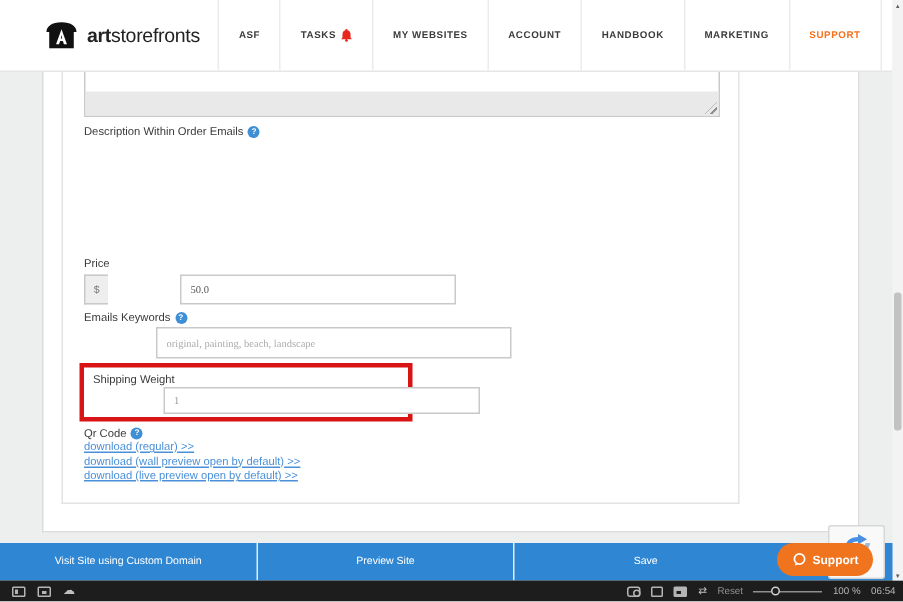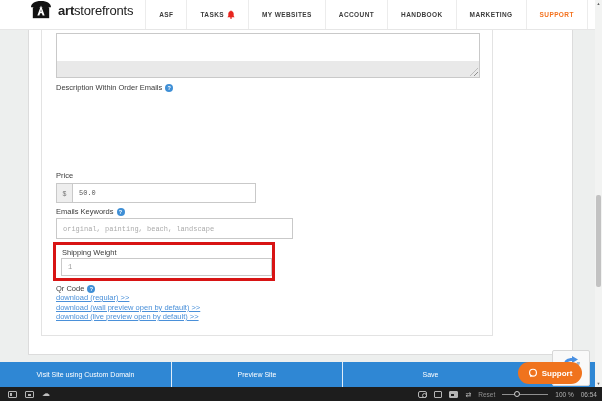--- a/index.html
+++ b/index.html
@@ -6,23 +6,23 @@
   html,body { width:602px; height:401px; }
   body {
     position: relative;
     font-family: "Liberation Sans", sans-serif;
     background: #edefee;
     overflow: hidden;
     color: #333;
   }
   
   .header {
-    position:absolute; top:0; left:0; width:595px; height:30px;
+    position:absolute; top:0; left:0; width:595px; height:48px;
     background:#fff; border-bottom:1px solid #e6e6e6;
-    display:flex; align-items:flex-start; z-index:5;gap:12px;
+    display:flex; align-items:center; z-index:5;gap:12px;
   }
   .brand { display:flex; align-items:center; gap:6px; padding-left:30px; cursor:pointer; }
   .brand-text { font-size:13px; color:#222; letter-spacing:-0.2px; }
   .brand-text b { font-weight:700; }
   .nav { display:flex; margin-left:auto; height:100%; margin-right:18px; }
   .nav-item {
     display:flex; align-items:center; justify-content:center; gap:3px;
     padding:0 13px; border-left:1px solid #ececec; height:100%;
     font-size:6.5px; font-weight:700; letter-spacing:.4px; color:#3c3c3c;
     text-transform:uppercase; cursor:pointer; white-space:nowrap;
@@ -72,22 +72,22 @@
     background:#fff; border:1px solid #b9b9b9; border-radius:2px;
     display:flex; align-items:center; font-size:7px; color:#444;
     padding:0 6px; cursor:pointer; justify-content:space-between;
   }
   .price-group { position:absolute; left:14px; top:153px; height:20px; display:flex; }
   .price-prefix {
     width:16px; background:#eeeeee; border:1px solid #c9c9c9; border-right:none;
     font-size:7px; color:#777; display:flex; align-items:center; justify-content:center;
   }
   .text-input {
-    border:1px solid #c9c9c9; background:#fff; font-family:Liberation Mono, monospace;
-    font-size:7px; color:#555; padding:0 6px; outline:none;
+    border:1px solid #c9c9c9; background:#fff; font-family:Liberation Serif, serif;
+    font-size:7px; color:#555; padding:0 6px; outline:none;margin-left:48px;
   }
   .text-input::placeholder { color:#ababab; }
   .price-input { width:184px; height:20px; }
   .keywords-input { position:absolute; left:14px; top:188px; width:237px; height:21px; }
   .red-annotation {
     position:absolute; left:11px; top:212px; width:222px; height:39px;
     border:3px solid #d81414; background:#fff; z-index:3;
   }
   .sw-label { position:absolute; left:6px; top:3px; }
   .sw-input { position:absolute; left:5px; top:13px; width:211px; height:18px; color:#9b9b9b; }

